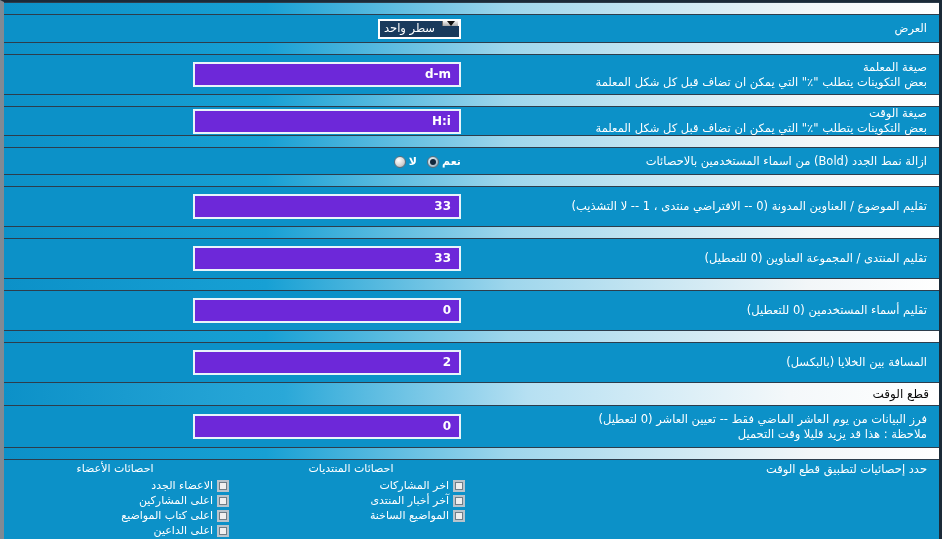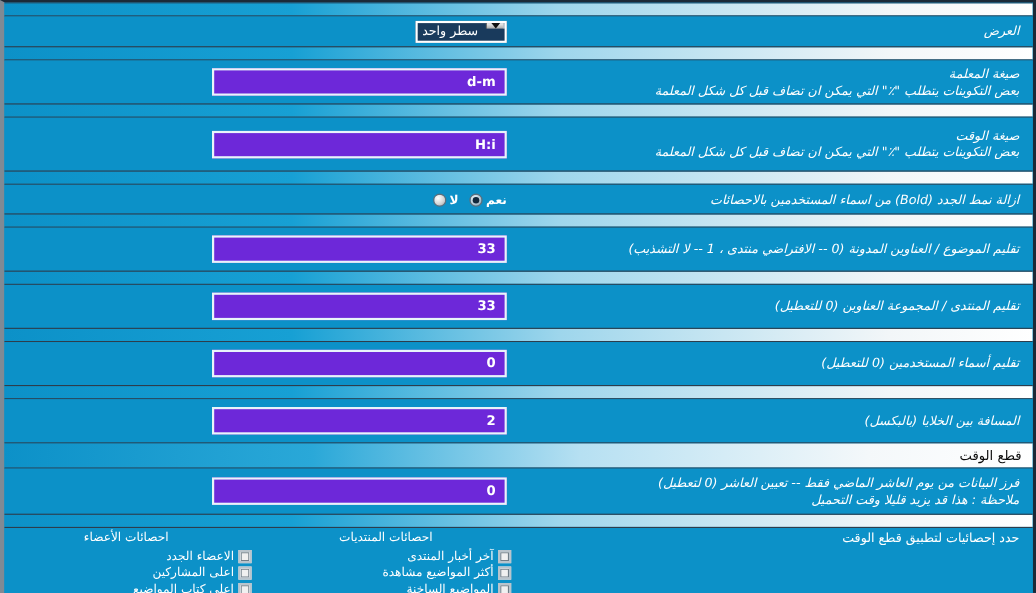--- a/index.html
+++ b/index.html
@@ -60,21 +60,20 @@
   }
   .row .label-cell {
     flex: 0 0 470px;
     order: 1;
     padding-right: 12px;
     padding-left: 6px;
     text-align: right;
     color: #ffffff;
     font-size: 11.5px;
     line-height: 15px;
-    font-style: italic;
   }
   .row .ctrl-cell {
     flex: 1 1 auto;
     order: 2;
     display: flex;
     align-items: center;
     justify-content: flex-start;
     padding-left: 8px;
     padding-right: 8px;
   }
@@ -235,21 +234,21 @@
     </div>
     <div class="ctrl-cell">
       <div class="txtbox">
         <span>d-m</span>
       </div>
     </div>
   </div>
 
   <div class="sep"></div>
 
-  <div class="row" style="height:48px;">
+  <div class="row" style="height:28px;">
     <div class="label-cell">
       <span class="lbl-main">صيغة الوقت</span>
       <span class="lbl-sub">بعض التكوينات يتطلب "٪" التي يمكن ان تضاف قبل كل شكل المعلمة</span>
     </div>
     <div class="ctrl-cell">
       <div class="txtbox">
         <span>H:i</span>
       </div>
     </div>
   </div>
@@ -347,25 +346,25 @@
   <div class="cbrow">
     <div class="cb-label-cell">
       <span class="lbl-main">حدد إحصائيات لتطبيق قطع الوقت</span>
     </div>
     <div class="cb-cols">
 
       <div class="cb-col">
         <div class="cb-col-title">احصائات المنتديات</div>
         <label class="cb-item">
           <span class="checkbox"></span>
+          <span class="cb-text">اخر المشاركات</span>
+        </label>
+        <label class="cb-item">
+          <span class="checkbox"></span>
           <span class="cb-text">آخر أخبار المنتدى</span>
-        </label>
-        <label class="cb-item">
-          <span class="checkbox"></span>
-          <span class="cb-text">أكثر المواضيع مشاهدة</span>
         </label>
         <label class="cb-item">
           <span class="checkbox"></span>
           <span class="cb-text">المواضيع الساخنة</span>
         </label>
 
       </div>
 
       <div class="cb-col">
         <div class="cb-col-title">احصائات الأعضاء</div>

